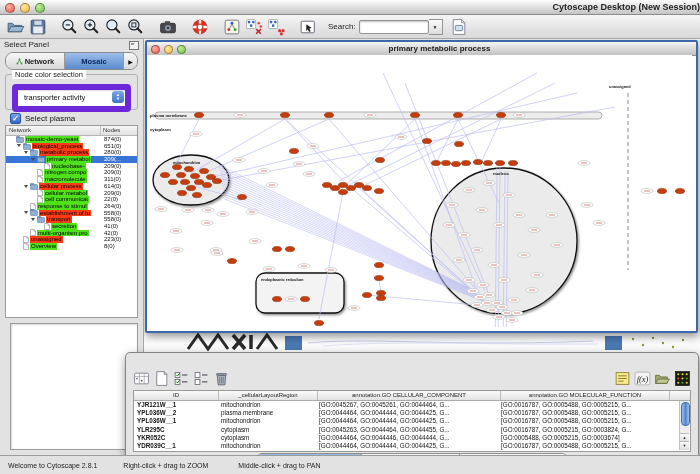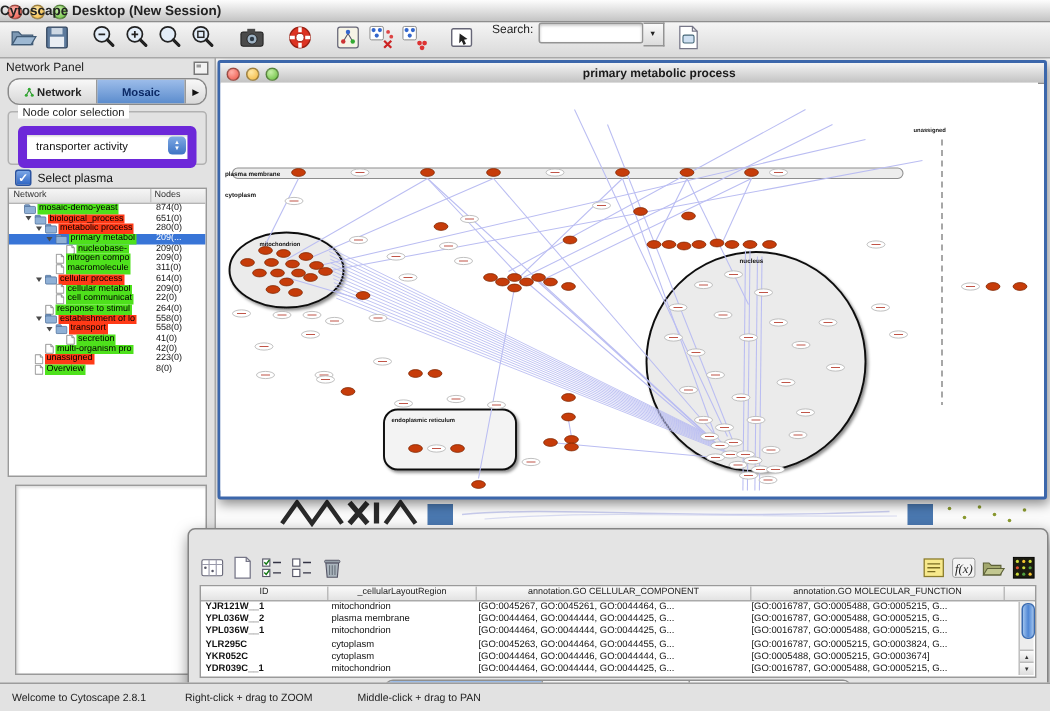--- a/index.html
+++ b/index.html
@@ -4,23 +4,23 @@
 <style>
   html,body{margin:0;padding:0;}
   .app{position:relative;width:700px;height:474px;background:#e6e6e6;font-family:"Liberation Sans",sans-serif;overflow:hidden;}
   
   .titlebar{position:absolute;top:0;left:0;right:0;height:14px;background:linear-gradient(#fdfdfd,#c4c4c4);border-bottom:1px solid #8e8e8e;z-index:10;}
   .lights{position:absolute;left:5px;top:3px;display:flex;gap:5px;}
   .light{width:8px;height:8px;border-radius:50%;border:0.5px solid rgba(0,0,0,.35);}
   .light.r{background:radial-gradient(circle at 35% 30%,#ffb0a8,#ee5648);}
   .light.y{background:radial-gradient(circle at 35% 30%,#ffe9a8,#f2b63c);}
   .light.g{background:radial-gradient(circle at 35% 30%,#c7f0a8,#66bd3a);}
-  .tb-title{position:absolute;left:0;right:0;top:0;height:14px;line-height:14px;text-align:left;font-size:9px;font-weight:bold;color:#222;}
+  .tb-title{position:absolute;left:0;right:0;top:0;height:14px;line-height:14px;text-align:right;font-size:9px;font-weight:bold;color:#222;}
   
-  .toolbar{position:absolute;top:15px;left:0;right:0;height:23px;background:linear-gradient(#f5f5f5,#d9d9d9);border-bottom:1px solid #a8a8a8;display:flex;align-items:flex-start;padding-left:6px;z-index:10;}
+  .toolbar{position:absolute;top:15px;left:0;right:0;height:23px;background:linear-gradient(#f5f5f5,#d9d9d9);border-bottom:1px solid #a8a8a8;display:flex;align-items:center;padding-left:6px;z-index:10;}
   .tbi{width:20px;height:20px;flex:none;margin-right:2px;}
   .tbi svg{width:100%;height:100%;}
   .tbsep{width:10px;flex:none;}
   .search-label{font-size:8px;color:#222;margin:0 3px 0 8px;}
   .search-box{width:64px;height:12px;border:1px solid #949494;border-radius:2px;background:#fff;box-shadow:inset 0 1px 2px rgba(0,0,0,.25);font-size:8px;padding:0 2px;font-family:"Liberation Sans",sans-serif;}
   .search-drop{width:13px;height:14px;border:1px solid #949494;border-left:none;background:linear-gradient(#fafafa,#dcdcdc);font-size:5px;color:#222;display:flex;align-items:center;justify-content:center;}
   
   .statusbar{position:absolute;left:0;right:0;bottom:0;height:18px;background:#e2e2e2;border-top:1px solid #9c9c9c;font-size:7px;color:#222;display:flex;align-items:center;z-index:10;}
   .statusbar span{white-space:nowrap;}
   
@@ -460,21 +460,21 @@
           <text x="3" y="76" font-size="4.2" font-weight="bold" fill="#111" font-family="Liberation Sans, sans-serif">cytoplasm</text>
           <text x="26" y="109" font-size="3.9" font-weight="bold" fill="#111" font-family="Liberation Sans, sans-serif">mitochondrion</text>
           <text x="346" y="120" font-size="4.2" font-weight="bold" fill="#111" font-family="Liberation Sans, sans-serif">nucleus</text>
           <text x="114" y="226" font-size="3.9" font-weight="bold" fill="#111" font-family="Liberation Sans, sans-serif">endoplasmic reticulum</text>
           <text x="462" y="33" font-size="3.9" font-weight="bold" fill="#111" font-family="Liberation Sans, sans-serif">unassigned</text>
         </svg>
     </div>
   </div>
 
   <div class="control-panel">
-    <div class="cp-header">Network Panel</div>
+    <div class="cp-header">Select Panel</div>
     <span class="float-ic"></span>
     <div class="cp-tabs">
       <div class="cp-tab">
         <svg width="7" height="7" viewBox="0 0 7 7">
             <path d="M1.5 5.5 L3.5 2 L5.5 5.5 M3.5 2 V0.8" stroke="#2a8a2a" stroke-width="0.7" fill="none"></path>
             <circle cx="1.5" cy="5.5" r="1" fill="#33aa33"></circle>
             <circle cx="5.5" cy="5.5" r="1" fill="#33aa33"></circle>
             <circle cx="3.5" cy="1.5" r="1" fill="#33aa33"></circle>
           </svg>
         <span>Network</span>

